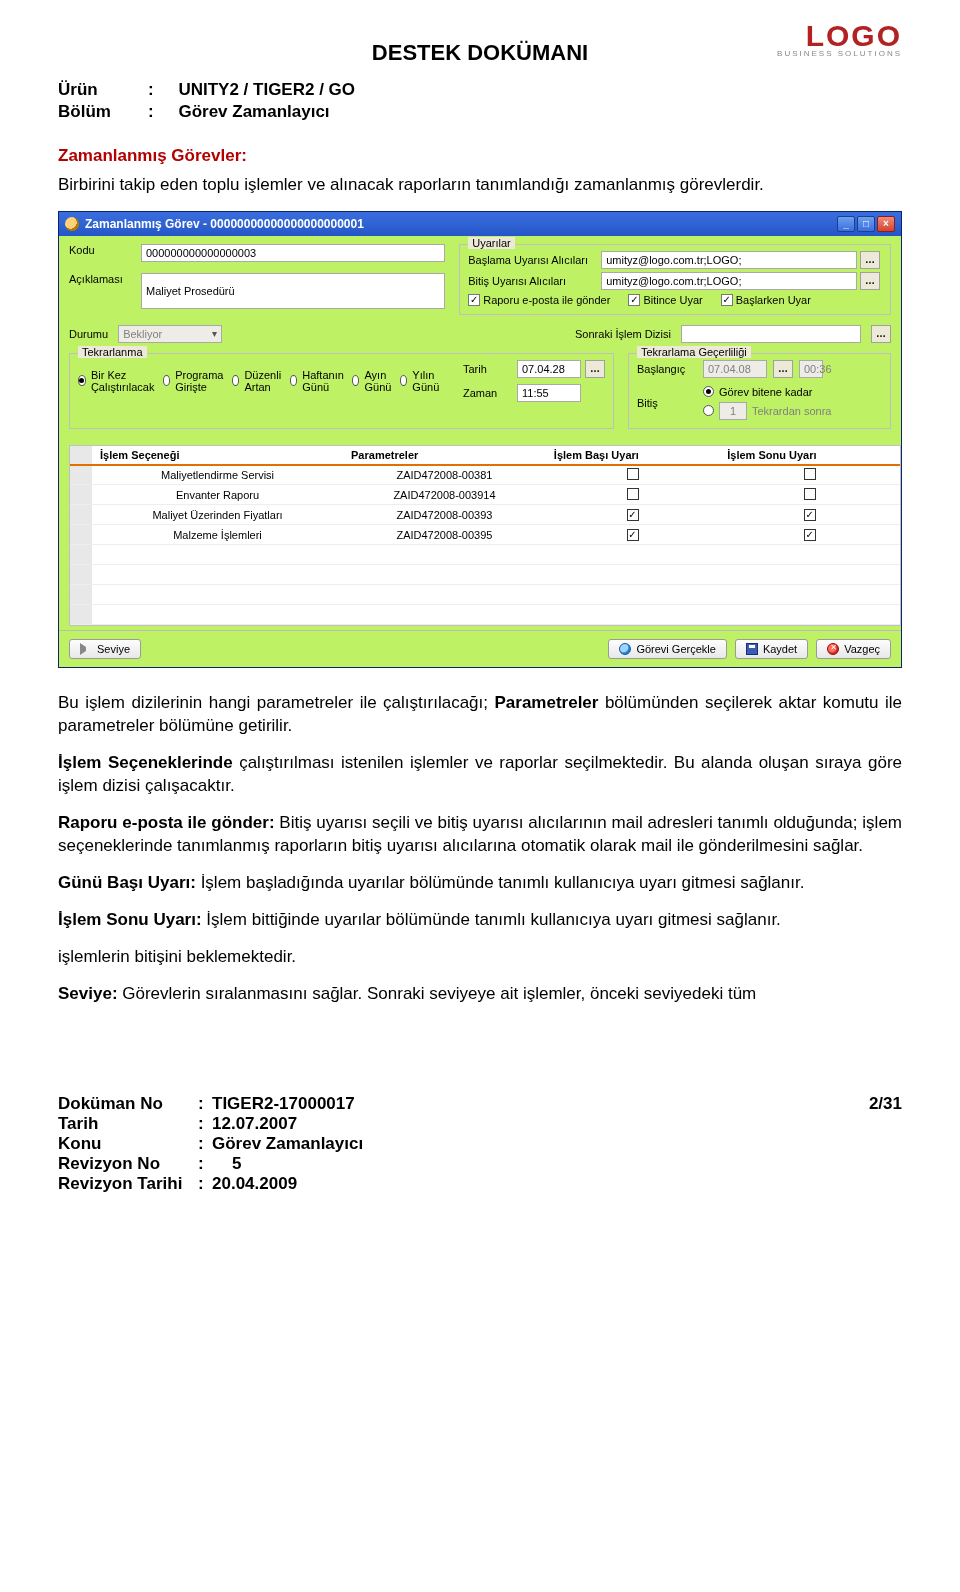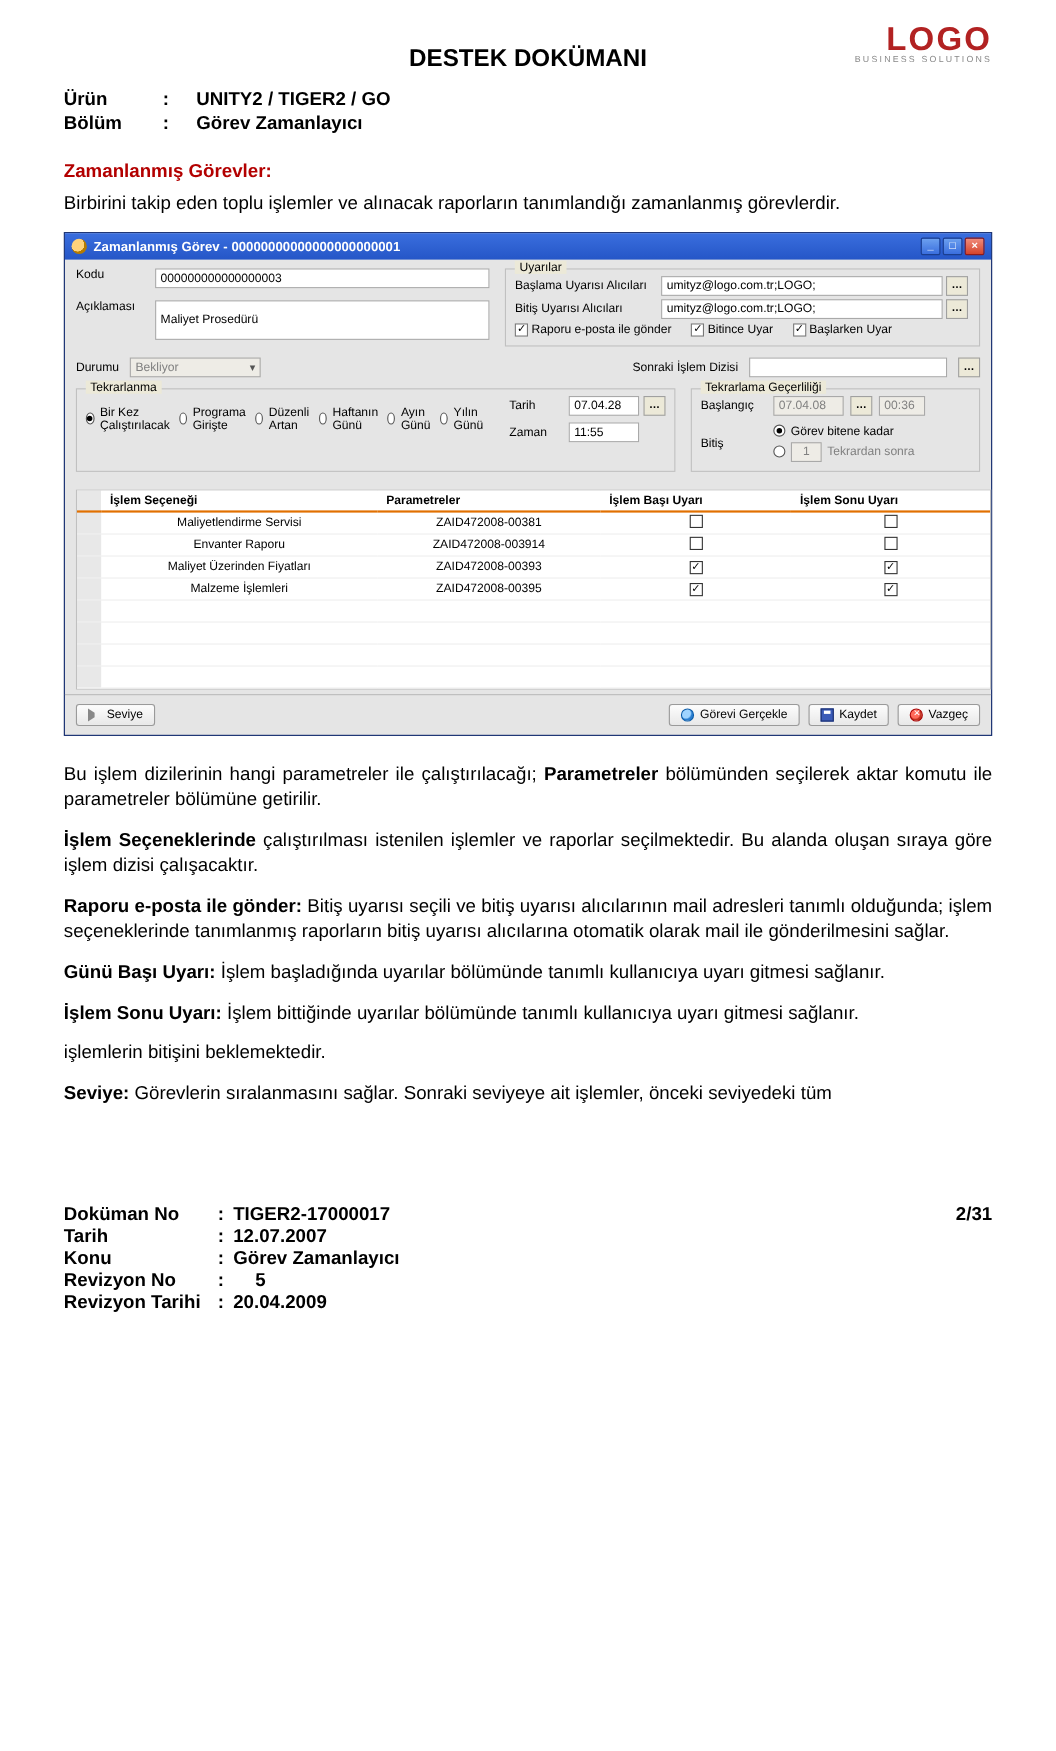--- a/index.html
+++ b/index.html
@@ -42,21 +42,21 @@
   .meta-label { display: inline-block; width: 90px; font-weight: 700; }
   .meta-colon { font-weight: 700; }
   .meta-value { font-weight: 700; margin-left: 20px; }
   .section-head { font-size: 17px; font-weight: 700; color: #b30000; margin-top: 24px; }
   .body-text { font-size: 17px; margin: 8px 0 14px 0; line-height: 1.35; text-align: justify; }
   .bold { font-weight: 700; }
 
   
   .window {
     border: 1px solid #0a246a;
-    background: #e5e5e5;
+    background: #bef264;
     font-family: Tahoma, Arial, sans-serif;
     font-size: 11px;
     margin-top: 12px;
     margin-bottom: 24px;
   }
   .titlebar {
     background: linear-gradient(#3a6ede, #2556c7);
     color: #fff;
     padding: 4px 6px;
     display: flex;
@@ -246,21 +246,21 @@
               <span class="chk-box">✓</span>
               <span>Başlarken Uyar</span>
             </label>
           </div>
         </div>
       </div>
 
       <div class="midrow">
         <div style="display:flex;align-items:center;gap:10px;">
           <span>Durumu</span>
-          <div class="input dropdown disabled" style="width:119px;">Bekliyor</div>
+          <div class="input dropdown disabled" style="width:104px;">Bekliyor</div>
         </div>
         <div style="display:flex;align-items:center;gap:10px;margin-left:auto;">
           <span>Sonraki İşlem Dizisi</span>
           <div class="input" style="width:180px;"></div>
           <div class="ellipsis-btn">…</div>
         </div>
       </div>
 
       <div class="lowergrid">
         <div class="fieldset tek-box">
@@ -304,21 +304,21 @@
           </div>
         </div>
 
         <div class="fieldset gec-box">
           <div class="legend">Tekrarlama Geçerliliği</div>
           <div class="gec-grid">
             <div>Başlangıç</div>
             <div class="gec-sub">
               <div class="input input-small disabled">07.04.08</div>
               <div class="ellipsis-btn">…</div>
-              <div class="input disabled" style="width:42px;">00:36</div>
+              <div class="input disabled" style="width:24px;">00:36</div>
             </div>
             <div>Bitiş</div>
             <div>
               <div class="radiorow">
                   <span class="radio sel"></span>
                   <span>Görev bitene kadar</span>
                 </div>
               <div class="radiorow" style="margin-top:4px;">
                 <span class="radio"></span>
                 <div class="input disabled" style="width:28px;justify-content:center;">1</div>

